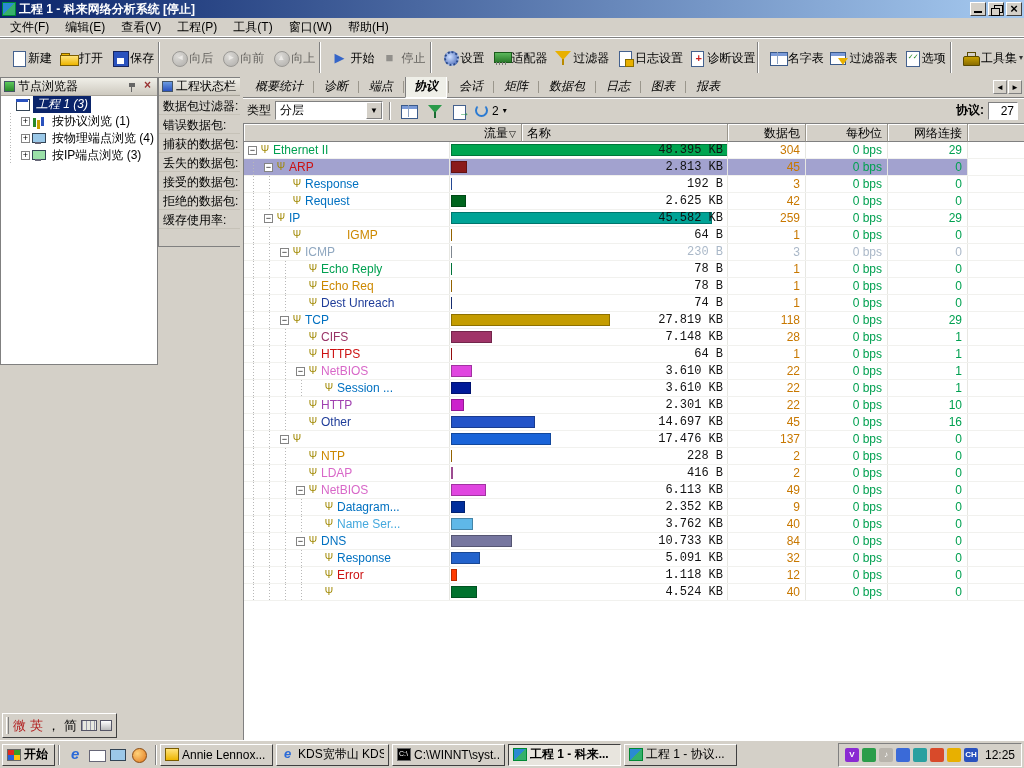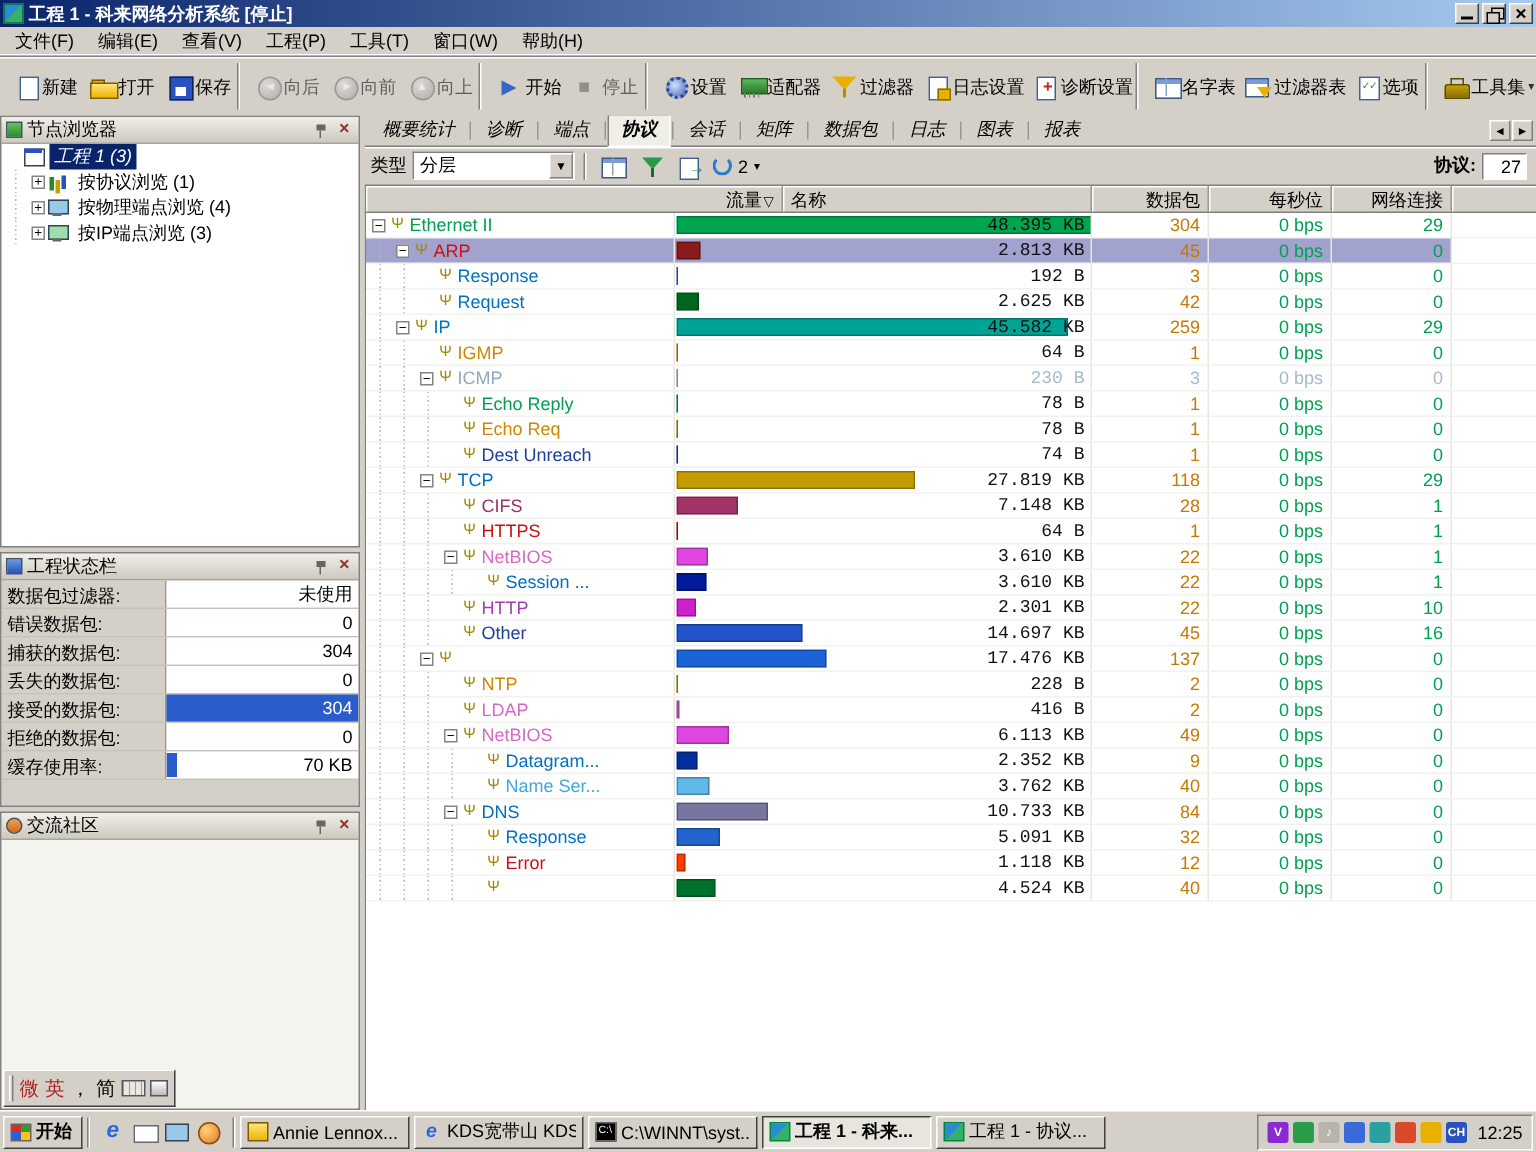--- a/index.html
+++ b/index.html
@@ -56,21 +56,21 @@
   .icon-name-table-icon::after { left:9px; top:2px; width:1px; height:12px; background:#8aa0c0; }
   .icon-filter-table-icon::before { left:1px; top:2px; width:14px; height:11px; background:linear-gradient(#7a9ad8 0 3px,#fff 3px); border:1px solid #3a5a8a; }
   .icon-filter-table-icon::after { left:9px; top:8px; width:0; height:0; border-left:5px solid transparent; border-right:5px solid transparent; border-top:7px solid #e8b000; }
   .icon-options-icon::before { left:4px; top:1px; width:12px; height:14px; background:#fff; border:1px solid #44618e; }
   .icon-options-icon::after { content:"✓✓"; left:6px; top:3px; font-size:7px; letter-spacing:-1px; color:#2a8a2a; }
   .icon-toolbox-icon::before { left:6px; top:2px; width:7px; height:4px; border:1px solid #5a4a00; border-bottom:none; }
   .icon-toolbox-icon::after { left:2px; top:6px; width:15px; height:8px; background:linear-gradient(#c8a000,#8a6d00); border:1px solid #5a4a00; border-radius:2px 2px 0 0; }
 
   
   .workspace { flex:1; display:flex; overflow:hidden; }
-  .leftcol { width:240px; flex:none; display:flex; flex-direction:column; overflow:hidden; }
+  .leftcol { width:240px; flex:none; display:flex; flex-direction:row; overflow:hidden; }
   .vsplit { width:3px; flex:none; }
   .maincol { flex:1; display:flex; flex-direction:column; overflow:hidden; }
   .hsplit { height:3px; flex:none; }
 
   .panel { border:1px solid #808080; background:#d4d0c8; display:flex; flex-direction:column; overflow:hidden; }
   #panel-node { height:288px; flex:none; }
   #panel-status { height:170px; flex:none; }
   #panel-community { flex:1; }
   .phead { height:18px; flex:none; display:flex; align-items:center; gap:3px; padding:0 3px; background:linear-gradient(#f0efe8,#cdc9bf); border-bottom:1px solid #a8a49a; }
   .phead .ptitle { flex:1; font-size:12px; white-space:nowrap; overflow:hidden; }
@@ -551,21 +551,21 @@
                 <div class="cell c-num c-bps">0 bps</div>
                 <div class="cell c-num c-conn">29</div>
                 <div class="cell c-fill"></div>
               </div>
               <div class="prow">
                 <div class="cell c-name">
                   <span class="guide"></span>
                   <span class="guide"></span>
                   <span class="expander-space"></span>
                   <span class="proto-icon">Ψ</span>
-                  <span class="pname" style="color: rgb(204, 136, 0);">IGMP</span>
+                  <span class="pname" style="color: rgb(204, 136, 0); margin-left: 42px;">IGMP</span>
                 </div>
                 <div class="cell c-traffic">
                   <span class="bar" style="width: 0.3%; background: rgb(204, 136, 0);"></span>
                   <span class="tval">64 B</span>
                 </div>
                 <div class="cell c-num c-packets">1</div>
                 <div class="cell c-num c-bps">0 bps</div>
                 <div class="cell c-num c-conn">0</div>
                 <div class="cell c-fill"></div>
               </div>

